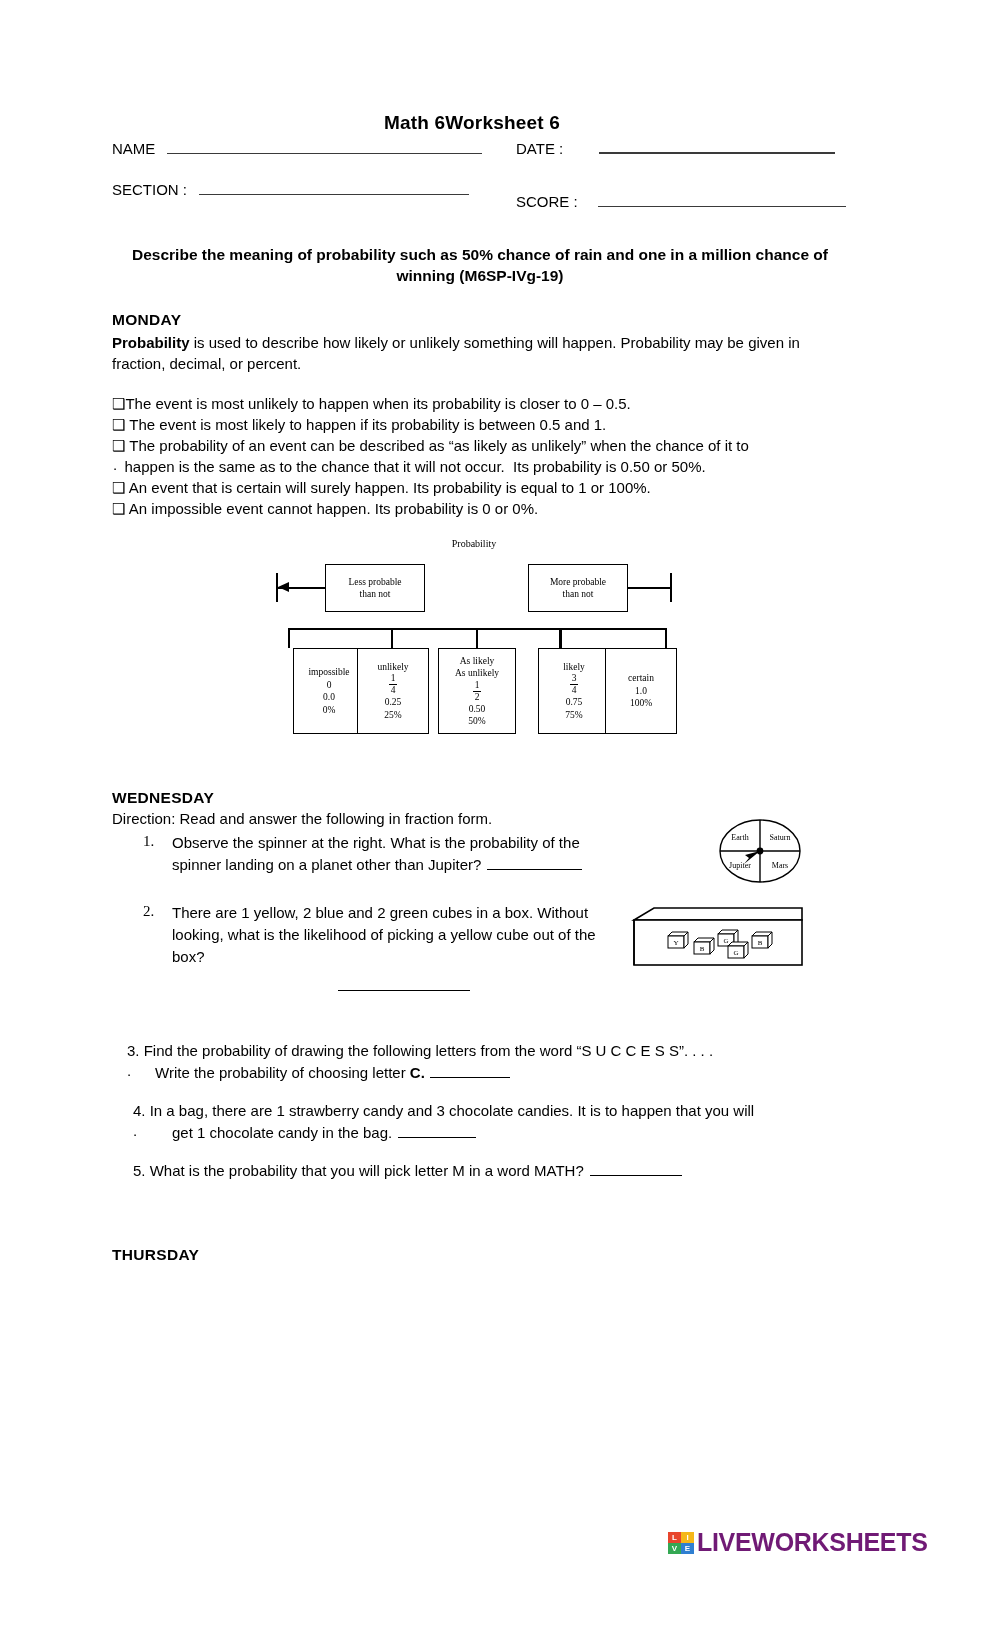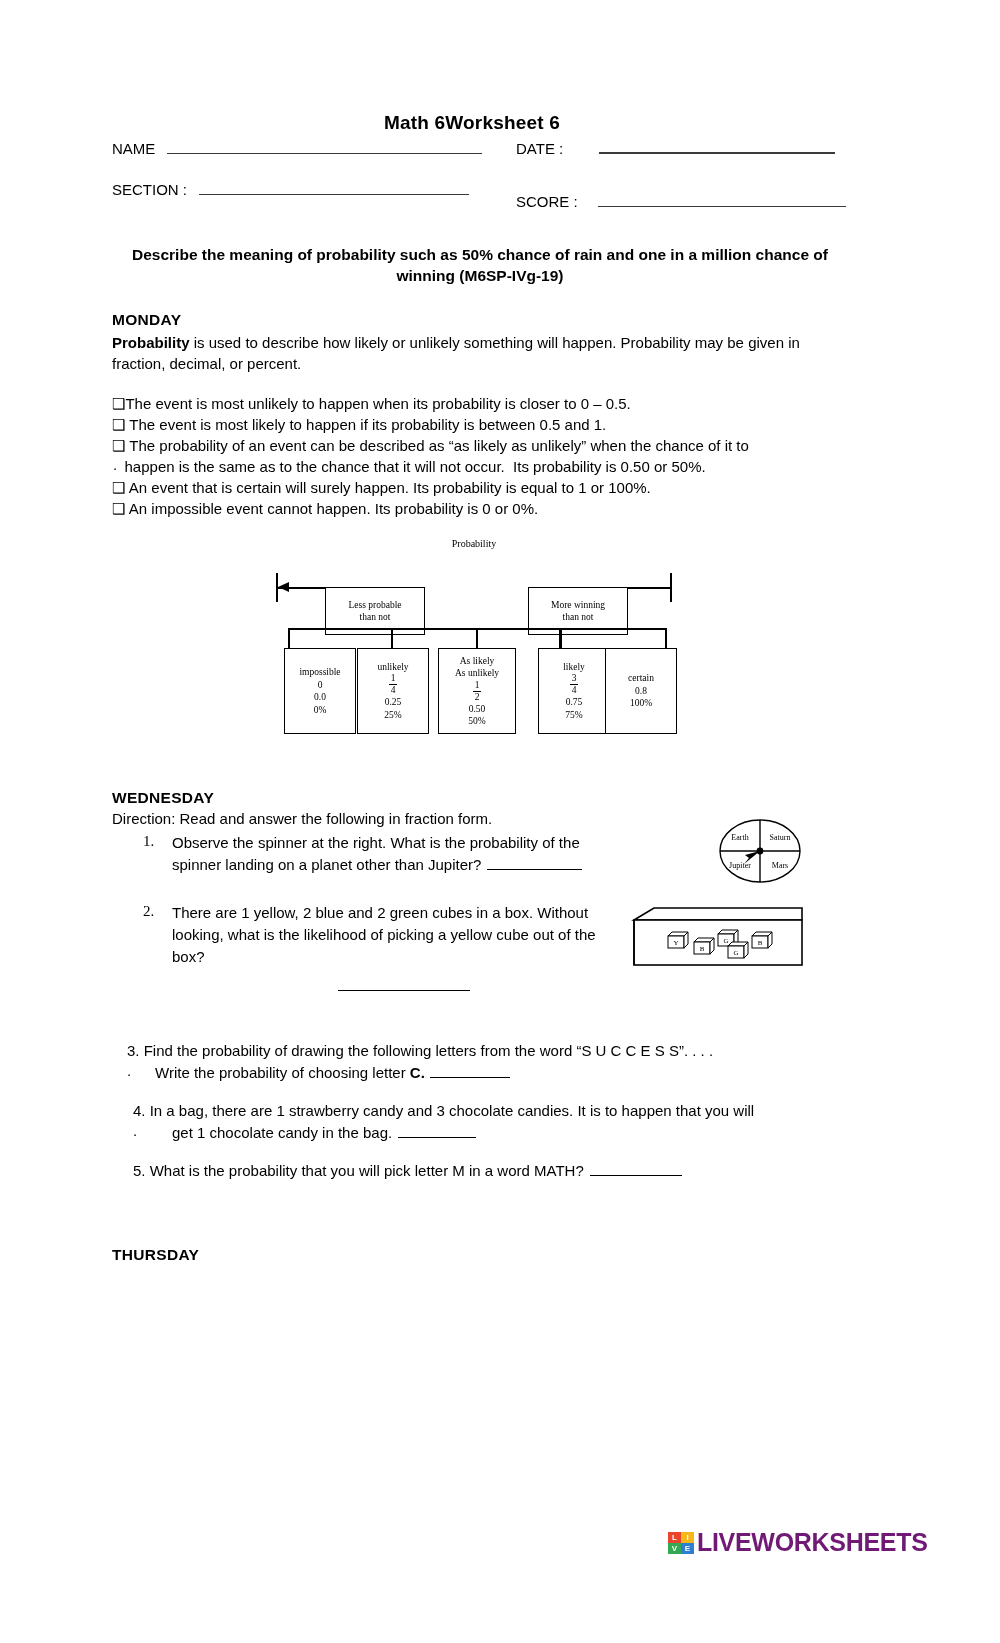--- a/index.html
+++ b/index.html
@@ -122,41 +122,40 @@
     border: 1.3px solid #000;
     background: #fff;
     box-sizing: border-box;
     display: flex;
     flex-direction: column;
     align-items: center;
     justify-content: center;
     text-align: center;
     font-size: 9.5px;
     line-height: 12px;
-    margin-top: 23px;
   }
   .dg-top-left  { left: 57px;  top: 26px; width: 100px; height: 48px; }
   .dg-top-right { left: 260px; top: 26px; width: 100px; height: 48px; }
 
   .dg-leaf {
     position: absolute;
     top: 110px;
     height: 86px;
     border: 1.3px solid #000;
     background: #fff;
     box-sizing: border-box;
     display: flex;
     flex-direction: column;
     align-items: center;
     justify-content: center;
     font-size: 9.5px;
     line-height: 12.5px;
     text-align: center;
   }
-  .leaf-0 { left: 16px;   width: 72px; }
+  .leaf-0 { left: 25px;   width: 72px; }
   .leaf-1 { left: 89px;  width: 72px; }
   .leaf-2 { left: 170px; width: 78px; }
   .leaf-3 { left: 256px; width: 72px; margin-left: 14px; }
   .leaf-4 { left: 337px; width: 72px; }
 
   .frac {
     display: inline-block;
     text-align: center;
     line-height: 11px;
   }
@@ -341,21 +340,21 @@
     <div class="ln arrow-l-cap"></div>
     <div class="arrow-l-head"></div>
     <div class="ln arrow-r-stem"></div>
     <div class="ln arrow-r-cap"></div>
 
     <div class="dg-box dg-top-left">
       <span style="white-space:pre-line">Less probable
 than not</span>
     </div>
     <div class="dg-box dg-top-right">
-      <span style="white-space:pre-line">More winning
+      <span style="white-space:pre-line">More probable
 than not</span>
     </div>
 
     <div class="ln hbar"></div>
     <div class="ln tick0"></div>
     <div class="ln tick1"></div>
     <div class="ln tick2"></div>
     <div class="ln tick3"></div>
     <div class="ln tick4"></div>
 
@@ -392,21 +391,21 @@
       <span class="frac">
         <span class="num">3</span>
         <span class="den">4</span>
       </span>
       <span>0.75</span>
       <span>75%</span>
     </div>
 
     <div class="dg-leaf leaf-4">
       <span style="white-space:pre-line">certain</span>
-      <span>0.8</span>
+      <span>1.0</span>
       <span>100%</span>
     </div>
   </div>
 
   <div class="day-heading wed-h">WEDNESDAY</div>
   <div class="direction">Direction: Read and answer the following in fraction form.</div>
 
   <div class="q-num q1-num">1.</div>
   <div class="q-body q1-body">
     <span>Observe the spinner at the right. What is the probability of the  spinner landing on a planet other than Jupiter?</span><span class="ansline" style="width:95px; margin-left:6px"></span>

